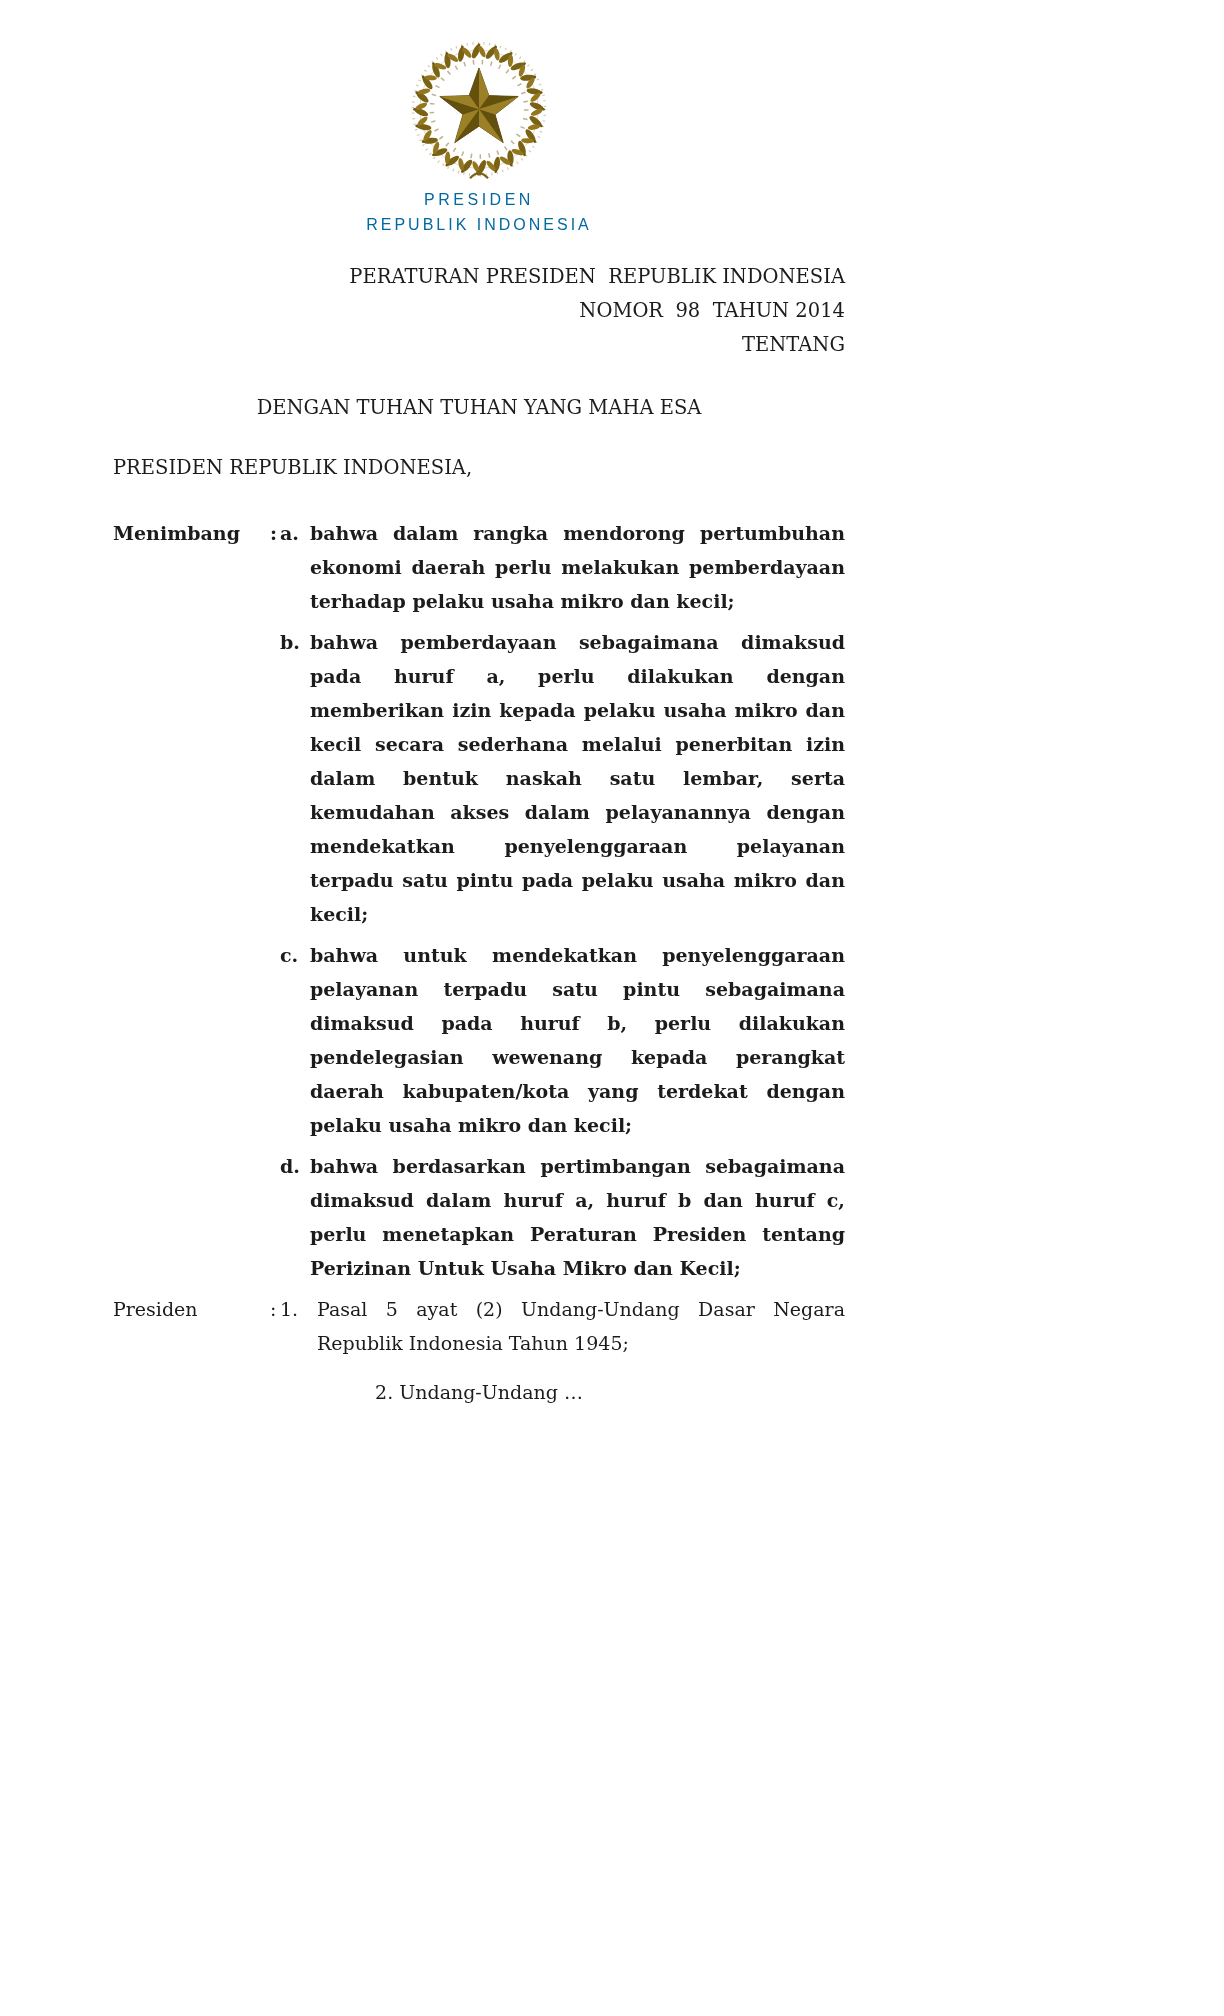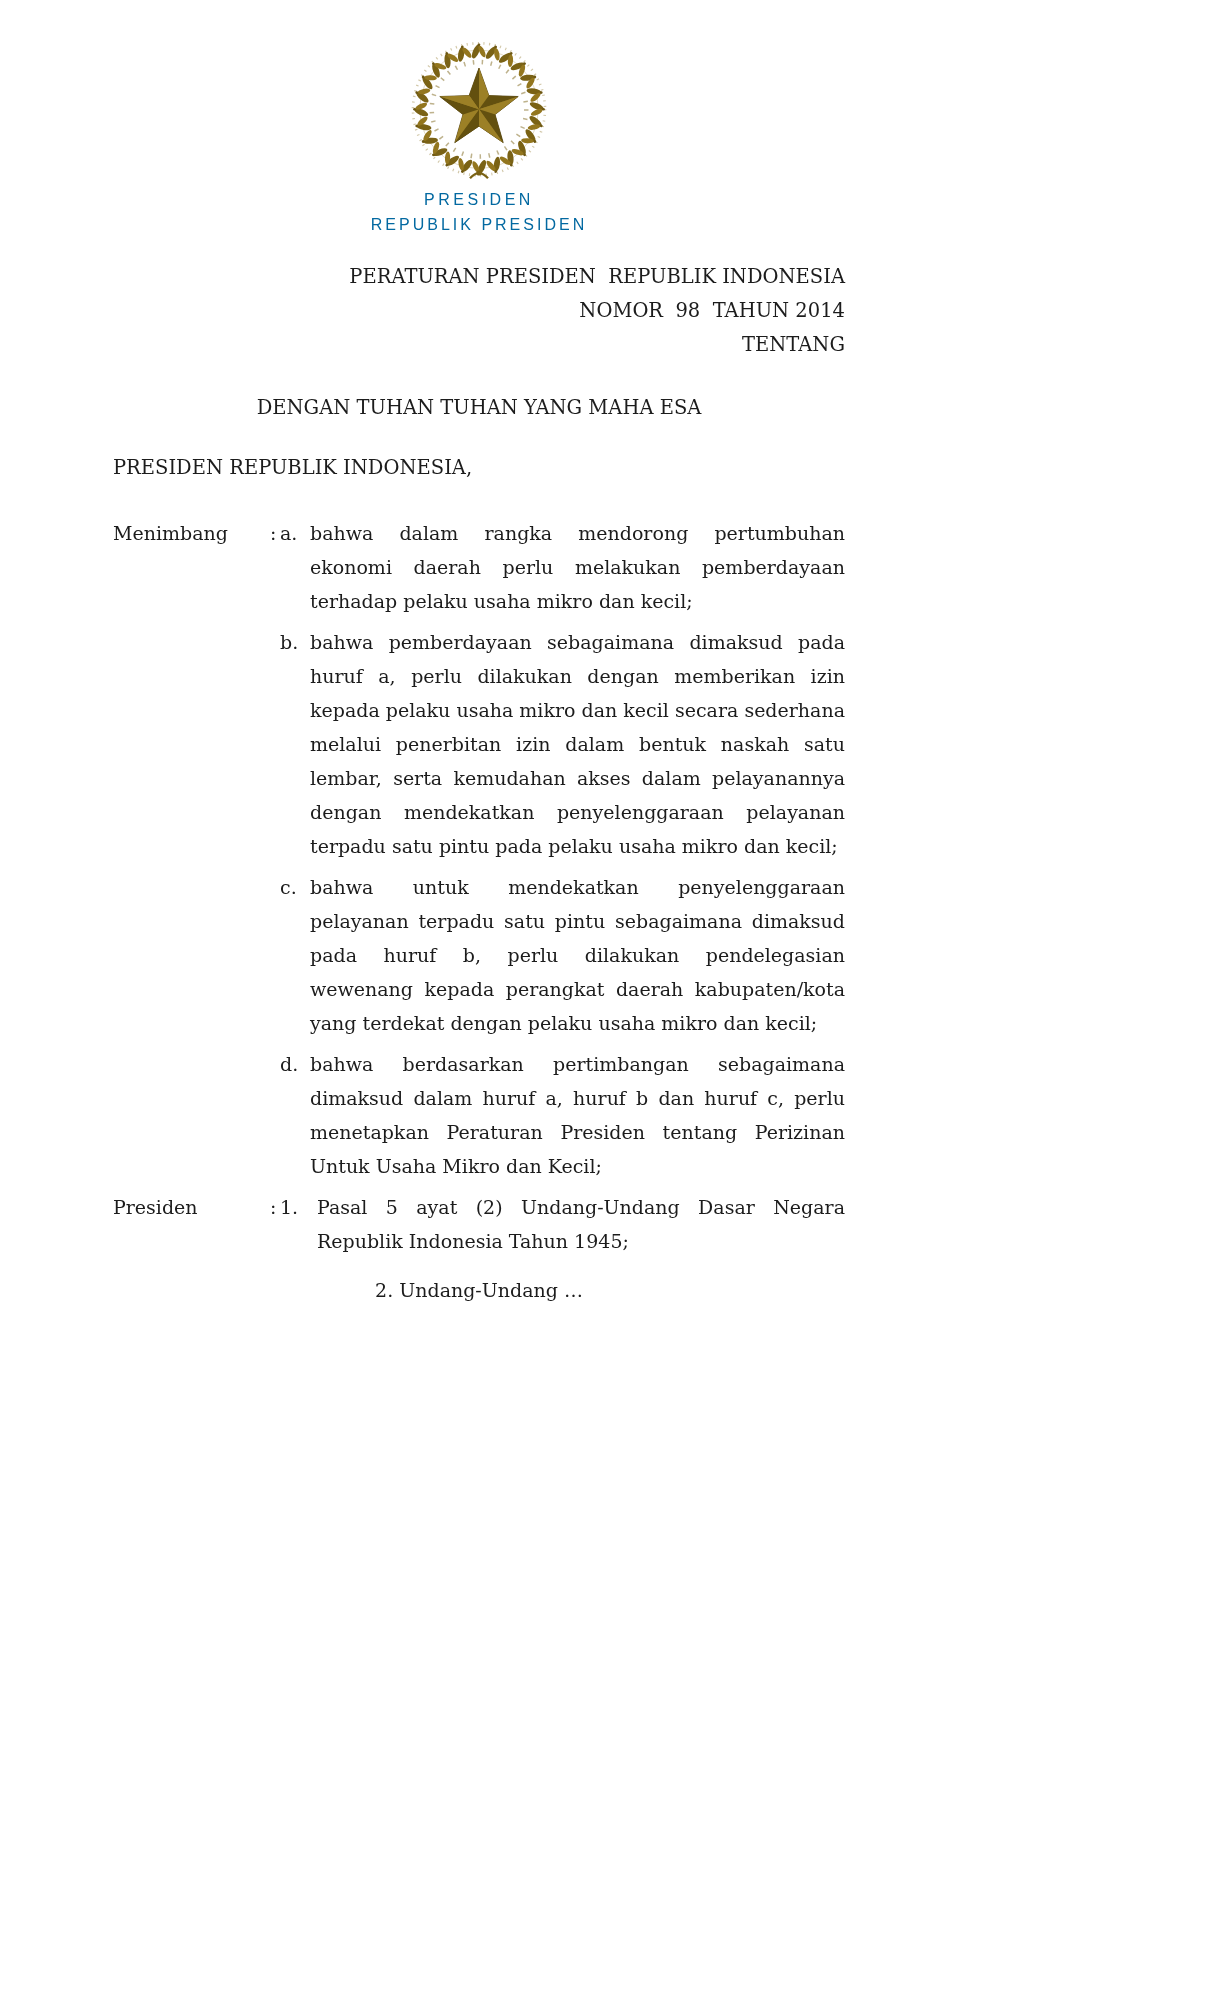--- a/index.html
+++ b/index.html
@@ -29,21 +29,21 @@
   }
   .seal-line1 { font-size: 16px; letter-spacing: 3.5px; line-height: 24px; }
   .seal-line2 { font-size: 16px; letter-spacing: 3px;   line-height: 26px; }
   
   .title-block { margin-top: 22px; text-align: right; }
   .title-line { font-size: 19.5px; line-height: 34px; white-space: pre-wrap; }
   .invocation { margin-top: 29px; text-align: center; font-size: 19.5px; line-height: 34px; }
   .authority  { margin-top: 26px; text-align: left; font-size: 19.5px; line-height: 34px; }
   
   .preamble { position: relative; font-size: 19px; line-height: 34px; }
-  .preamble.menimbang { margin-top: 31px; }
+  .preamble.menimbang { margin-top: 31px; font-weight: bold; }
   .side-label { position: absolute; left: 0; top: 0; }
   .colon { position: absolute; left: 157px; top: 0; }
   .items { margin-left: 167px; }
   .item { display: flex; align-items: flex-start; margin-bottom: 7px; }
   .marker { flex: none; width: 30px; }
   .itext { text-align: justify; width: 535px; }
   .mengingat .marker { width: 37px; }
   .mengingat .itext { width: 528px; }
   
   .catchword { margin-top: 15px; width: 732px; text-align: center; font-size: 19px; line-height: 34px; }
@@ -115,21 +115,21 @@
           <polygon points="78.6,107 47.7,83 100,100" fill="#63500f"></polygon>
           <polygon points="47.7,83 86.8,81.8 100,100" fill="#9c8026"></polygon>
         </g>
 
         <path d="M88 192 Q100 178 112 192" fill="none" stroke="#7a6215" stroke-width="3"></path>
         <circle cx="100" cy="185" r="3.4" fill="#7a6215"></circle>
       </svg>
 
       <div class="seal-caption">
         <div class="seal-line1">PRESIDEN</div>
-        <div class="seal-line2">REPUBLIK PRESIDEN</div>
+        <div class="seal-line2">REPUBLIK INDONESIA</div>
       </div>
     </header>
 
     <section class="title-block">
       <div class="title-line">PERATURAN PRESIDEN  REPUBLIK INDONESIA</div>
       <div class="title-line">NOMOR  98  TAHUN 2014</div>
       <div class="title-line">TENTANG</div>
     </section>
 
     <div class="invocation">DENGAN TUHAN TUHAN YANG MAHA ESA</div>

